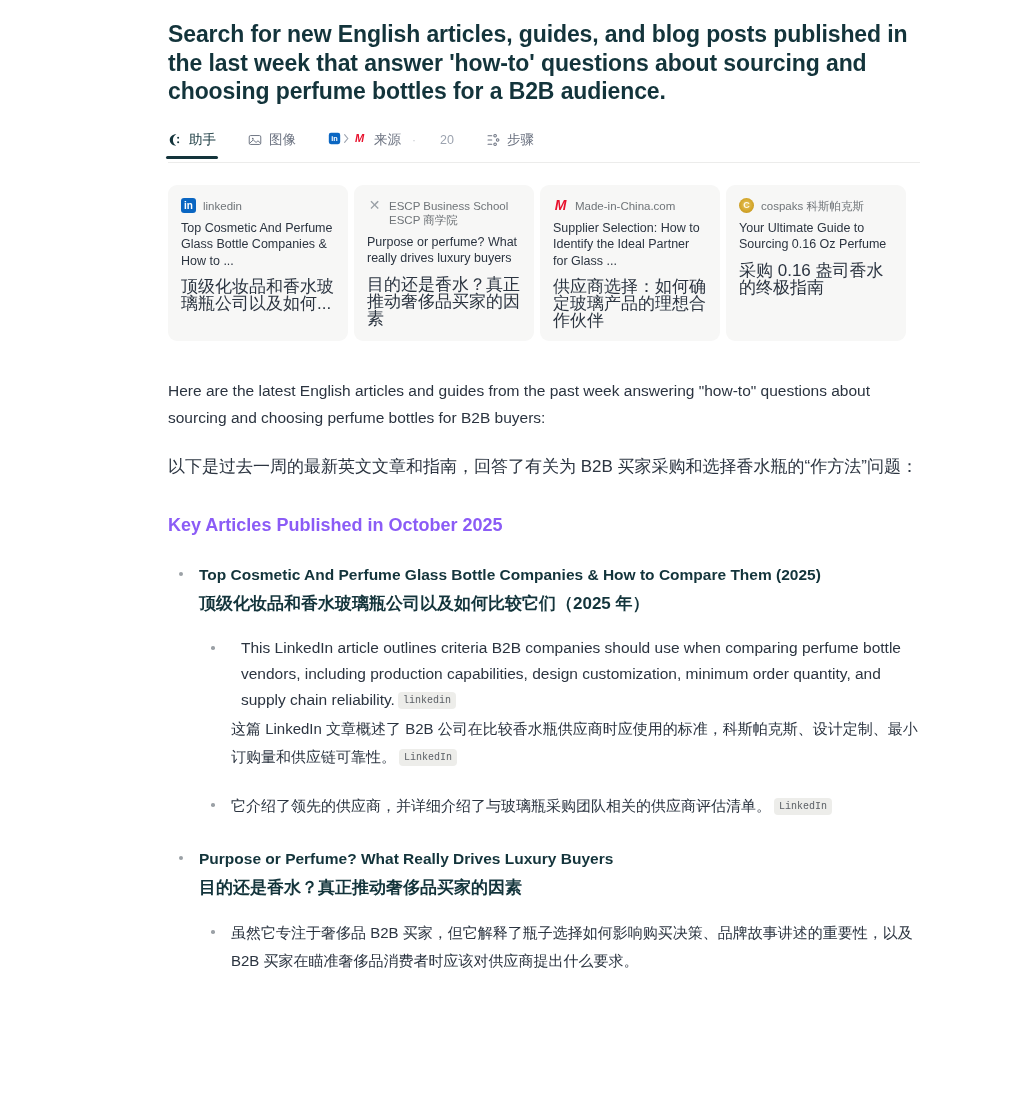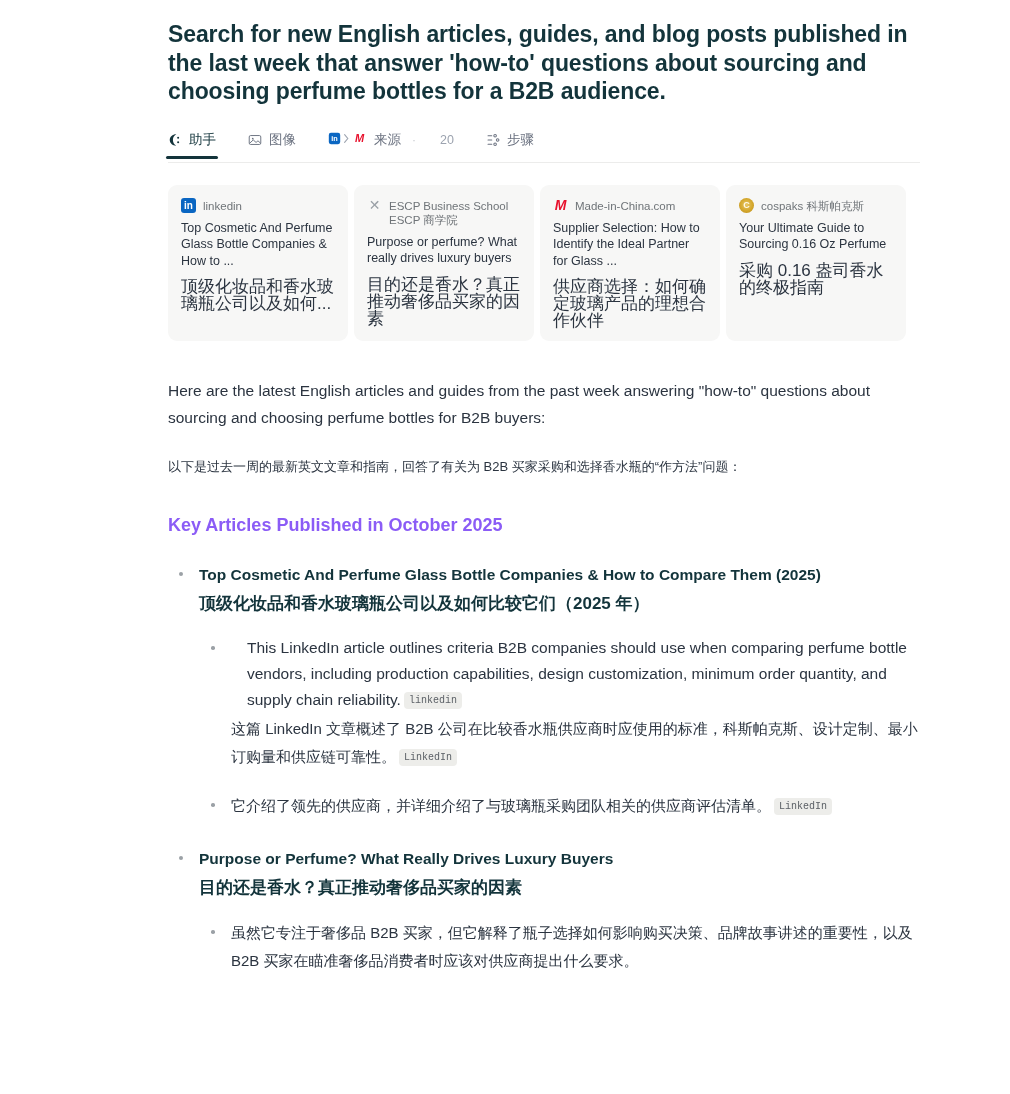--- a/index.html
+++ b/index.html
@@ -153,21 +153,21 @@
 
   
   .answer { margin-top: 36px; }
   .p-en {
     font-size: 15.5px;
     line-height: 27px;
     color: #2b3440;
     margin: 0 0 4px 0;
   }
   .p-cn {
-    font-size: 13px;
+    font-size: 17px;
     line-height: 27px;
     color: #2b3440;
     margin: 0 0 4px 0;
   }
   .gap-lg { margin-top: 22px; }
   h2.sec-en {
     font-size: 18px;
     line-height: 26px;
     font-weight: 600;
     color: #8b5cf6;
@@ -212,21 +212,21 @@
     position: absolute;
     left: 12px; top: 11px;
     width: 3.5px; height: 3.5px;
     border-radius: 50%;
     background: #9ba1a6;
   }
   .sub-en {
     font-size: 15.5px;
     line-height: 26px;
     color: #2b3440;
-    margin: 0 0 2px 16px;
+    margin: 0 0 2px 10px;
   }
   .sub-cn {
     font-size: 15px;
     line-height: 28px;
     color: #2b3440;
     margin: 0;
   }
   .cite {
     display: inline-block;
     font-family: "Liberation Mono", monospace;

